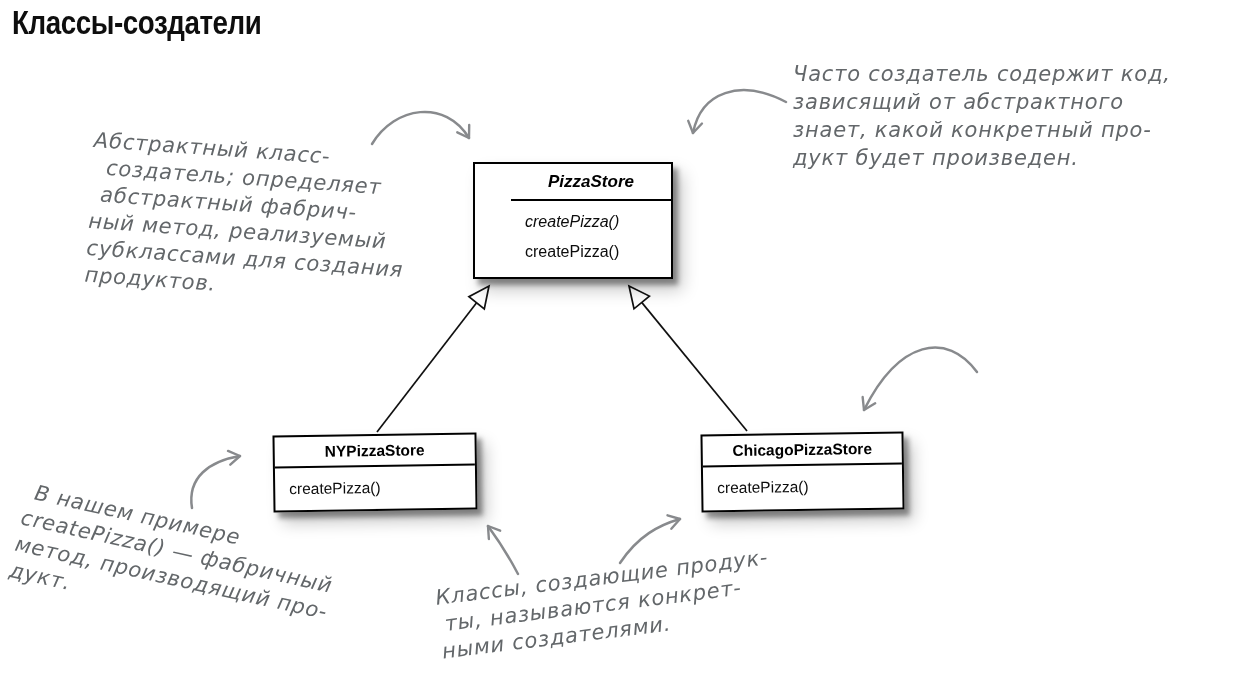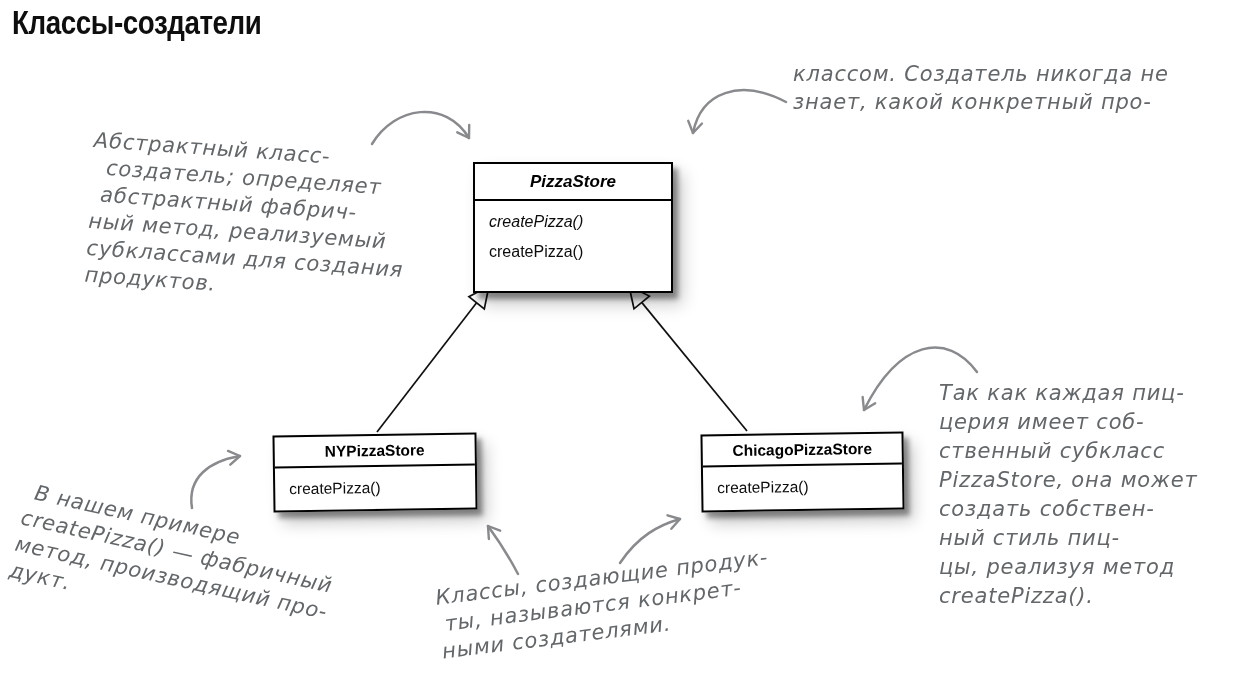--- a/index.html
+++ b/index.html
@@ -25,21 +25,21 @@
     box-shadow:5px 6px 5px rgba(0,0,0,.38), 9px 11px 16px rgba(0,0,0,.22);
   }
   .uml-title{
     border-bottom:2px solid #000;text-align:center;font-weight:700;font-size:15.5px;
     padding:6px 4px 5px;color:#000;white-space:nowrap;
   }
   .uml-title.abstract{font-style:italic;font-size:17px;padding:8px 4px 7px;}
   .uml-body{padding:12px 0 0 14px;}
   .method{font-size:15.5px;color:#0c0c0c;margin-bottom:12px;white-space:nowrap;}
   .method.abstract{font-style:italic;}
-  #box-pizzastore{left:473px;top:162px;width:200px;height:131px;}
+  #box-pizzastore{left:473px;top:162px;width:200px;height:117px;padding-left:36px;}
   #box-pizzastore .method{font-size:16px;}
   #box-ny{left:273px;top:434px;width:204px;height:77px;transform:rotate(-0.8deg);}
   #box-chicago{left:701px;top:433px;width:203px;height:78px;transform:rotate(-0.8deg);}
 
   
   .note{
     position:absolute;font-family:"DejaVu Sans",sans-serif;font-style:italic;
     color:#63676a;font-size:21px;letter-spacing:.8px;white-space:nowrap;
   }
   .note .line{display:block;}
@@ -109,41 +109,33 @@
   <div class="note" id="note-abstract">
     <span class="line">Абстрактный класс-</span>
     <span class="line">создатель; определяет</span>
     <span class="line">абстрактный фабрич-</span>
     <span class="line">ный метод, реализуемый</span>
     <span class="line">субклассами для создания</span>
     <span class="line">продуктов.</span>
   </div>
 
   <div class="note" id="note-creator-code">
-    <span class="line">классом. Создатель никогда не</span>
+    <span class="line">Часто создатель содержит код,</span>
+    <span class="line">зависящий от абстрактного</span>
     <span class="line">знает, какой конкретный про-</span>
+    <span class="line">дукт будет произведен.</span>
   </div>
 
   <div class="note" id="note-example">
     <span class="line">В нашем примере</span>
     <span class="line">createPizza() — фабричный</span>
     <span class="line">метод, производящий про-</span>
     <span class="line">дукт.</span>
   </div>
 
   <div class="note" id="note-concrete">
     <span class="line">Классы, создающие продук-</span>
     <span class="line">ты, называются конкрет-</span>
     <span class="line">ными создателями.</span>
   </div>
 
-  <div class="note" id="note-own-style">
-    <span class="line">Так как каждая пиц-</span>
-    <span class="line">церия имеет соб-</span>
-    <span class="line">ственный субкласс</span>
-    <span class="line">PizzaStore, она может</span>
-    <span class="line">создать собствен-</span>
-    <span class="line">ный стиль пиц-</span>
-    <span class="line">цы, реализуя метод</span>
-    <span class="line">createPizza().</span>
-  </div>
 
 </div>
 
 </body></html>

